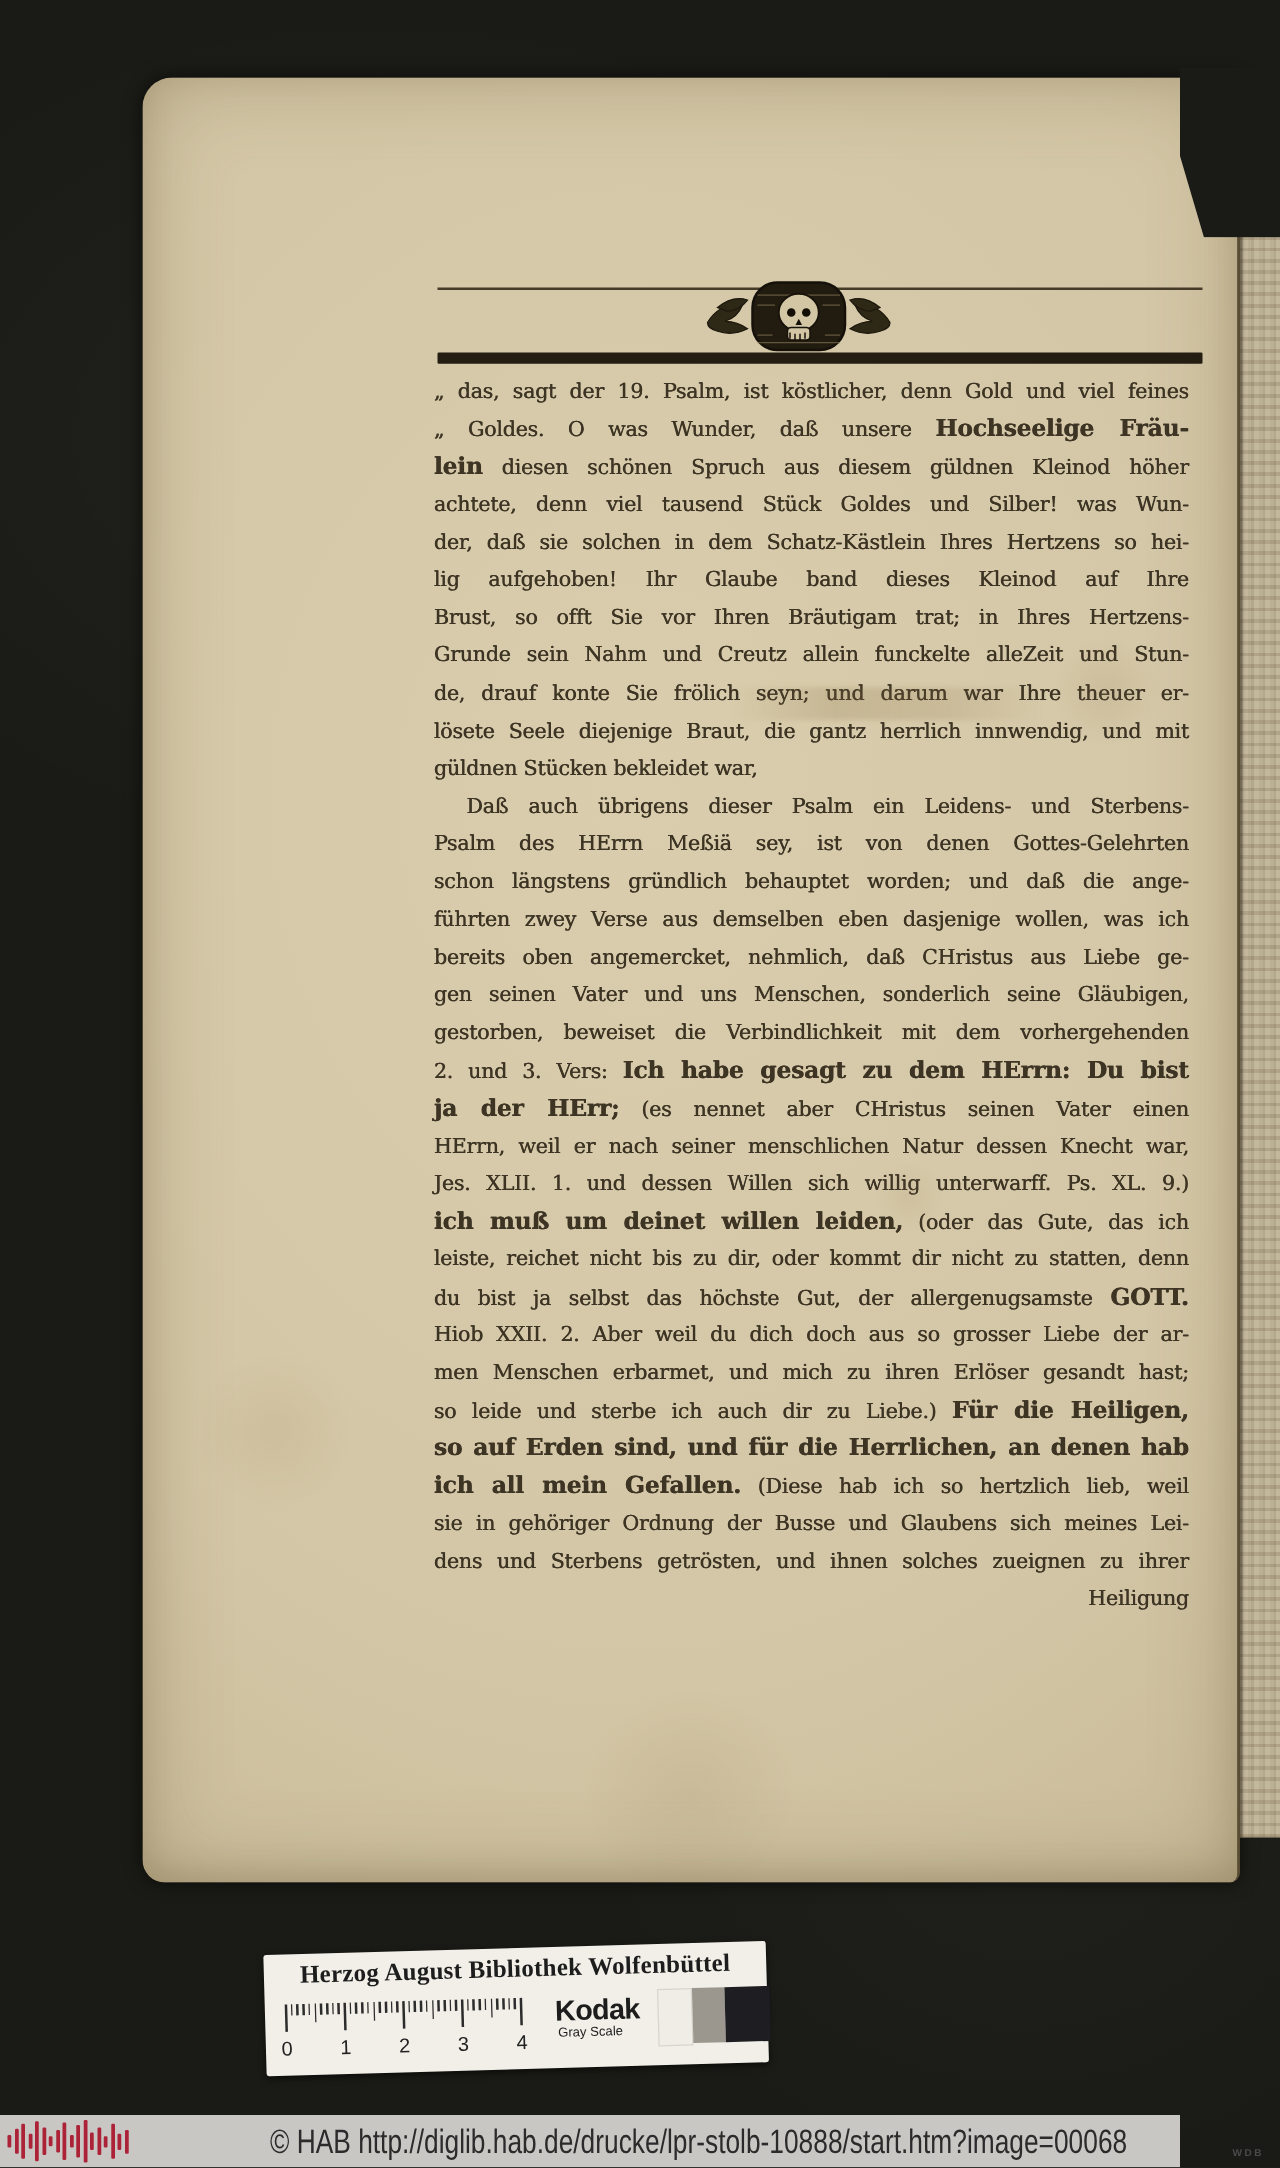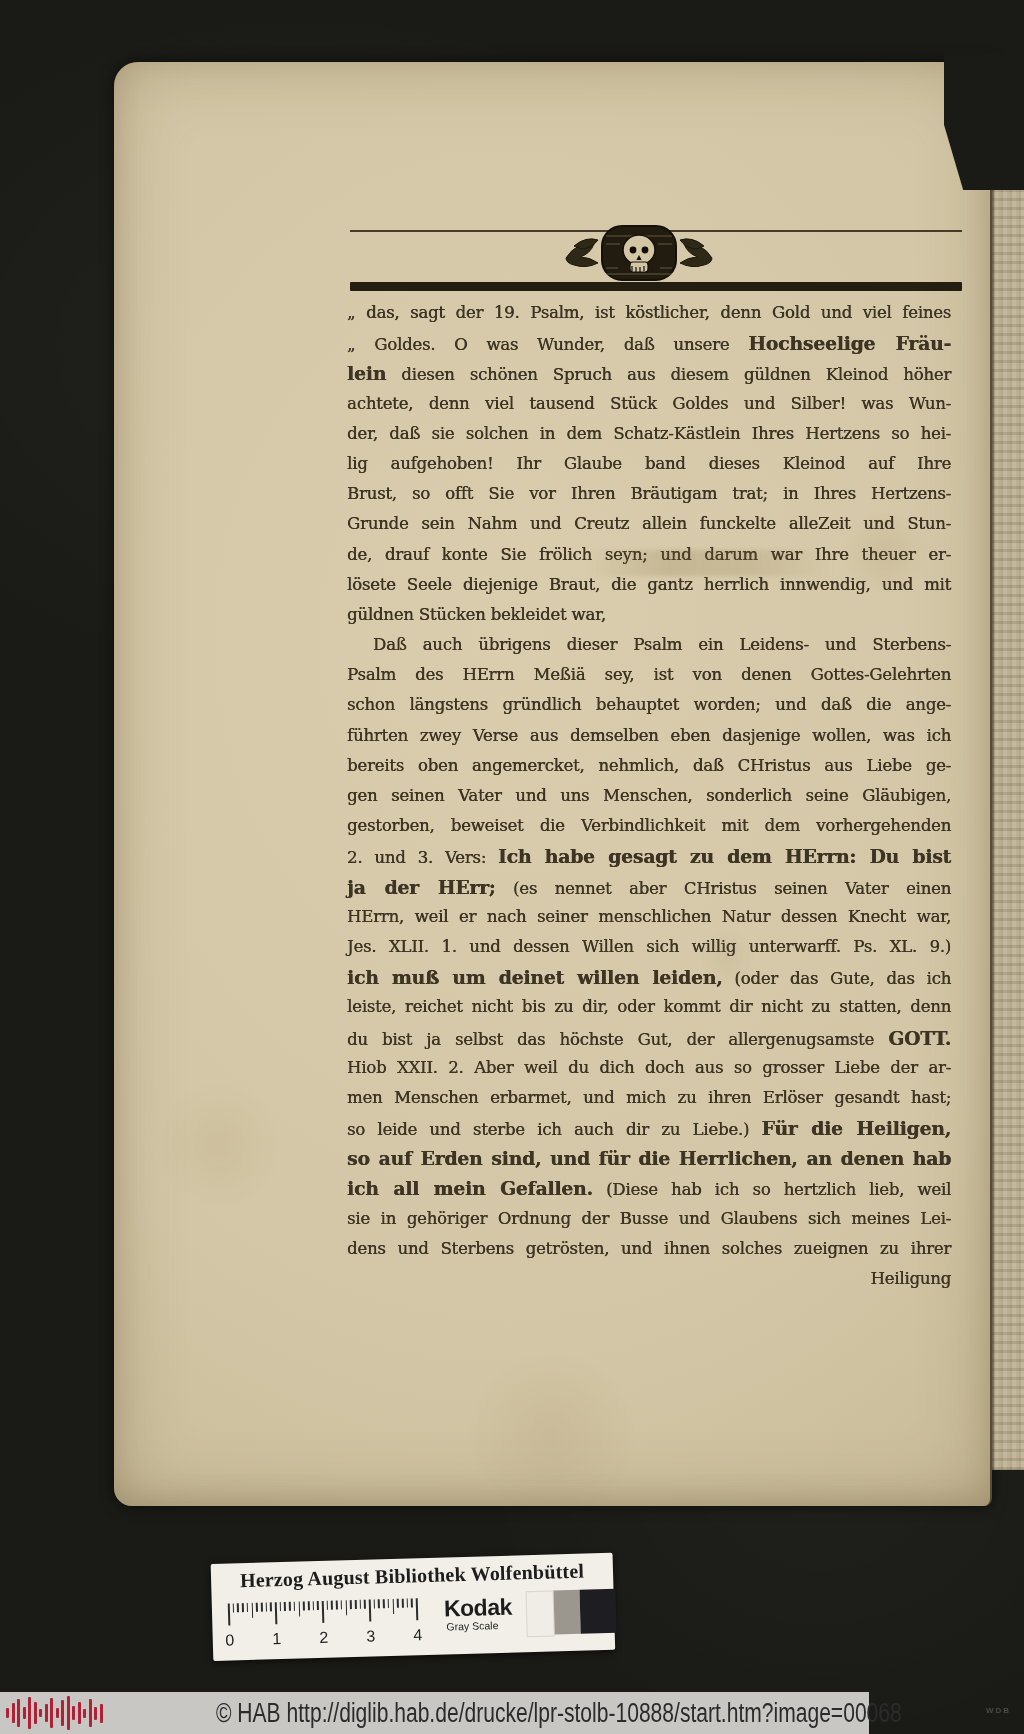--- a/index.html
+++ b/index.html
@@ -67,27 +67,27 @@
   .num{position:absolute;top:28px;transform:translateX(-50%);
     font-family:"Liberation Sans",sans-serif;font-size:16px;color:#222;}
   .kodak{position:absolute;left:232px;top:38px;font-family:"Liberation Sans",sans-serif;}
   .kodak-brand{font-weight:bold;font-size:23px;letter-spacing:-0.5px;}
   .kodak-sub{font-size:10.5px;margin-top:-2px;margin-left:2px;}
   .patches{position:absolute;left:314px;top:36px;height:44px;display:flex;}
   .patch{height:44px;display:inline-block;}
   .patch:first-child{border:1px solid #d8d5cc;}
 
   
-  .footer{position:absolute;left:0;top:1692px;width:869px;height:42px;background:#c8c7c4;}
+  .footer{position:absolute;left:0;top:1692px;width:944px;height:42px;background:#c8c7c4;}
   .logo{position:absolute;left:6px;top:0;height:42px;display:flex;align-items:center;gap:2.5px;}
   .bar{display:inline-block;width:3px;border-radius:1px;}
   .footer-text{position:absolute;left:216px;top:0;height:42px;line-height:42px;
     font-family:"Liberation Sans",sans-serif;font-size:27px;color:#2b2b2b;
     transform:scaleX(.78);transform-origin:left center;white-space:nowrap;}
-  .footer-mark{position:absolute;left:986px;top:14px;font-family:"Liberation Sans",sans-serif;
+  .footer-mark{position:absolute;left:986px;top:26px;font-family:"Liberation Sans",sans-serif;
     font-size:8px;font-weight:bold;letter-spacing:2px;color:#4a4a4a;}
 </style>
 </head>
 <body>
 
 <div class="stage">
 
   <div class="page">
     <div class="rule-thin"></div>
     <div class="rule-thick"></div>

